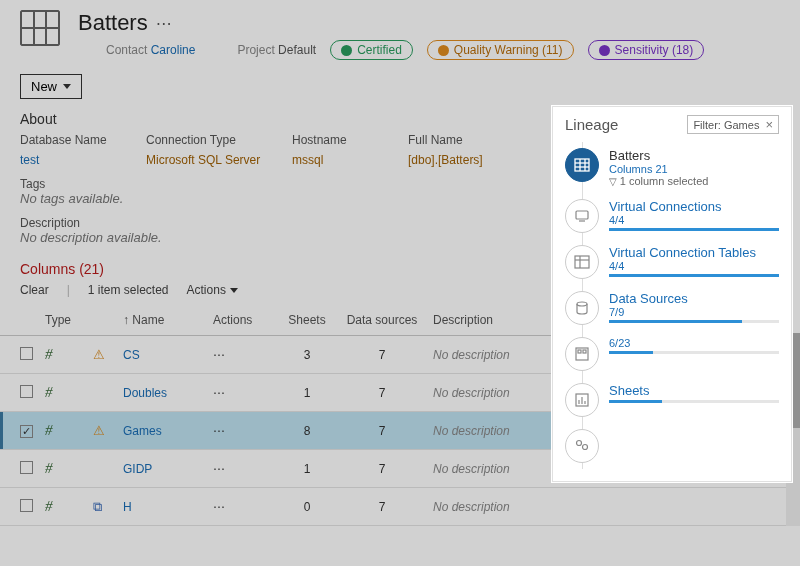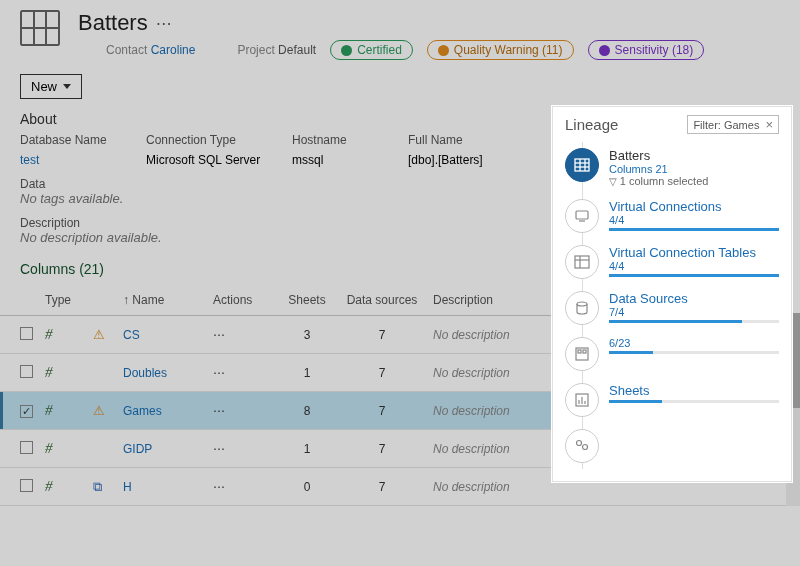--- a/index.html
+++ b/index.html
@@ -21,25 +21,25 @@
 .badge.sens { border-color: #7b35c9; color: #7b35c9; }
 .badge .dot { width: 11px; height: 11px; border-radius: 50%; display: inline-block; }
 .badge.cert .dot { background: #2a9d5f; }
 .badge.warn .dot { background: #e08c1e; }
 .badge.sens .dot { background: #7b35c9; }
 .newbtn { margin-top: 14px; border: 1px solid #333; background: #fff; padding: 4px 10px; font-size: 13px; display: inline-flex; align-items: center; gap: 6px; cursor: pointer; }
 .caret { display: inline-block; width: 0; height: 0; border-left: 4px solid transparent; border-right: 4px solid transparent; border-top: 5px solid #333; }
 .section-h { font-size: 14px; color: #333; margin-top: 12px; margin-bottom: 6px; }
 .info-grid { display: grid; grid-template-columns: 120px 140px 110px 140px; gap: 6px 6px; font-size: 12px; }
 .info-grid .lbl { color: #555; }
-.info-grid .val { color: #000000; }
+.info-grid .val { color: #a16207; }
 .info-grid .link { color: #1a6db5; cursor: pointer; }
 .italic { font-style: italic; color: #777; }
 .subtitle { color: #555; margin-top: 10px; font-size: 12px; }
-.cols-h { font-size: 14px; margin-top: 16px; color: #14532d; }
+.cols-h { font-size: 14px; margin-top: 16px; color: #b91c1c; }
 .toolbar { display: flex; align-items: center; gap: 18px; margin-top: 6px; font-size: 12px; color: #444; }
 .toolbar .clear { cursor: pointer; }
 .toolbar .sep { color: #bbb; }
 .toolbar .actions { cursor: pointer; display: flex; align-items: center; gap: 4px; }
 .table-wrap { margin-top: 8px; margin-left: -20px; margin-right: -20px; position: relative; }
 table { width: 100%; border-collapse: collapse; font-size: 12px; }
 th { text-align: left; padding: 8px 6px; color: #555; border-bottom: 1px solid #ccc; font-weight: 400; }
 td { padding: 10px 6px; border-bottom: 1px solid #e3e3e3; }
 td.center, th.center { text-align: center; }
 .colname { color: #1a6db5; cursor: pointer; }
@@ -121,26 +121,35 @@
   <div class="info-grid">
     <div class="lbl">Database Name</div>
     <div class="lbl">Connection Type</div>
     <div class="lbl">Hostname</div>
     <div class="lbl">Full Name</div>
     <div class="link">test</div>
     <div class="val">Microsoft SQL Server</div>
     <div class="val">mssql</div>
     <div class="val">[dbo].[Batters]</div>
   </div>
-  <div class="subtitle">Data</div>
+  <div class="subtitle">Tags</div>
   <div class="italic">No tags available.</div>
   <div class="subtitle">Description</div>
   <div class="italic">No description available.</div>
 
   <div class="cols-h">Columns (21)</div>
+  <div class="toolbar">
+    <span class="clear">Clear</span>
+    <span class="sep">|</span>
+    <span>1 item selected</span>
+    <span class="actions">
+        <span>Actions</span>
+        <span class="caret"></span>
+      </span>
+  </div>
 
   <div class="table-wrap">
     <table>
       <thead>
         <tr>
           <th style="width:36px;padding-left:20px"></th>
           <th style="width:48px">Type</th>
           <th style="width:30px"></th>
           <th style="width:90px">↑ <span>Name</span></th>
           <th style="width:70px">Actions</th>
@@ -269,21 +278,21 @@
         </div>
         <div class="lin-item">
           <div class="lin-ico">
             <svg viewBox="0 0 16 16" fill="none" stroke="#888" stroke-width="1.2">
               <ellipse cx="8" cy="4" rx="5" ry="2"></ellipse>
               <path d="M3 4v8c0 1.1 2.2 2 5 2s5-.9 5-2V4"></path>
             </svg>
           </div>
           <div class="lin-body">
             <div class="lin-title">Data Sources</div>
-            <div class="lin-sub link">7/4</div>
+            <div class="lin-sub link">7/9</div>
             <div class="bar">
               <div class="fill" style="width:78%"></div>
             </div>
           </div>
         </div>
         <div class="lin-item">
           <div class="lin-ico">
             <svg viewBox="0 0 16 16" fill="none" stroke="#888" stroke-width="1.2">
               <rect x="2" y="2" width="12" height="12"></rect>
               <rect x="4" y="4" width="3" height="3"></rect>

